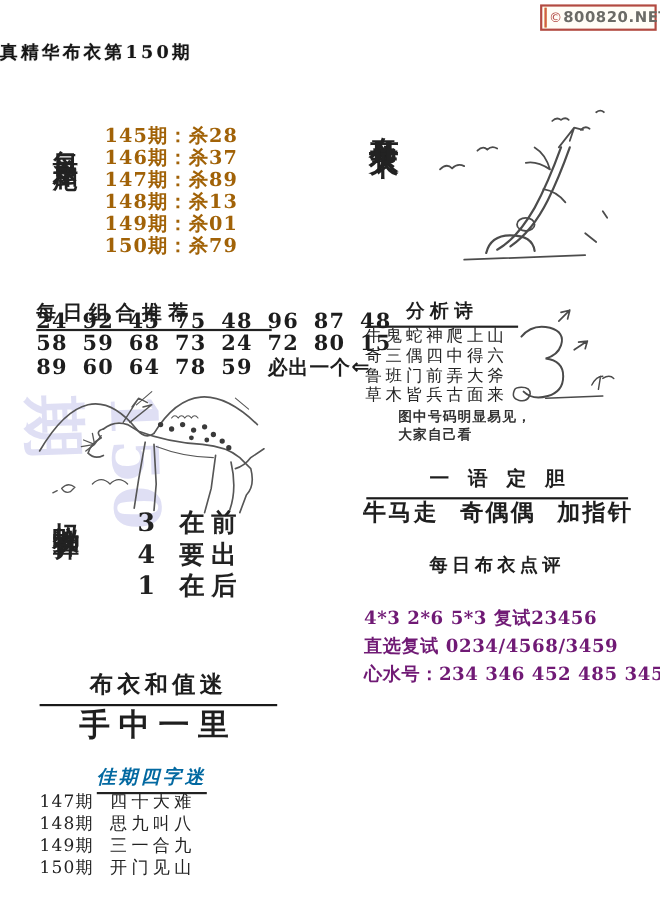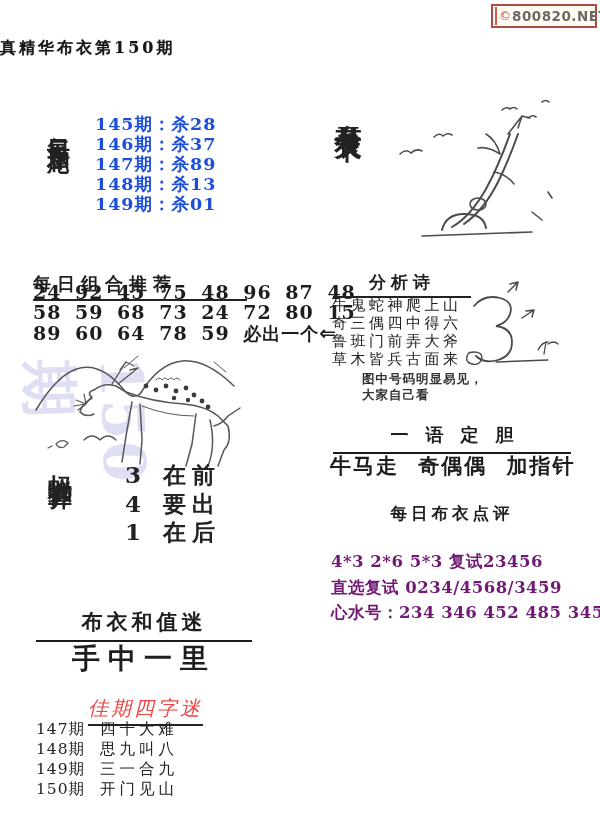--- a/index.html
+++ b/index.html
@@ -24,21 +24,21 @@
     left:0;top:38px;width:600px;text-align:left;
     font-size:16px;font-weight:bold;letter-spacing:3px;color:#161616;
     text-shadow:0 0 1px rgba(0,0,0,.35);
   }
   
   .vert{
     writing-mode:vertical-rl;text-orientation:upright;
     font-weight:bold;color:#222;
   }
   .kills-label{left:44px;top:118px;height:132px;font-size:23px;letter-spacing:4px;}
-  .kills-list{left:95px;top:114px;font-size:17.5px;font-weight:bold;line-height:20px;letter-spacing:1px;color:#1d4ed8;}
+  .kills-list{left:95px;top:114px;font-size:17.5px;font-weight:bold;line-height:20px;letter-spacing:1px;color:#a16207;}
   .tianxia-label{left:330px;top:103px;height:150px;font-size:27px;letter-spacing:5px;}
   .sketch-tree{left:382px;top:92px;}
   
   .combo-head{
     left:33px;top:272px;width:214px;text-align:left;
     font-size:18px;font-weight:bold;letter-spacing:6px;
     border-bottom:2px solid #222;padding-bottom:3px;
   }
   .combo-row{left:33px;top:0;width:232px;font-size:19px;font-weight:bold;letter-spacing:1px;word-spacing:6px;color:#1d1d1d;white-space:nowrap;}
   .combo-note{font-size:18px;letter-spacing:1px;word-spacing:0;}
@@ -57,22 +57,22 @@
   .ant-text{letter-spacing:6px;}
   
   .hezhi-head{
     left:36px;top:608px;width:216px;text-align:center;
     font-size:21px;font-weight:bold;letter-spacing:4px;
     border-bottom:2.5px solid #1a1a1a;padding-bottom:4px;
   }
   .hezhi-ans{left:36px;top:640px;width:216px;text-align:center;font-size:28px;font-weight:bold;letter-spacing:8px;}
   
   .riddle-head{
-    left:88px;top:695px;font-size:20px;font-weight:normal;font-style:italic;
-    letter-spacing:3px;border-bottom:2px solid #222;padding-bottom:2px;color:#ef4444;
+    left:88px;top:695px;font-size:17px;font-weight:bold;font-style:italic;
+    letter-spacing:3px;border-bottom:2px solid #222;padding-bottom:2px;color:#0369a1;
   }
   .riddle-row{left:36px;font-size:15.5px;font-weight:normal;letter-spacing:1px;color:#222;}
   .riddle-period{display:inline-block;width:58px;}
   .riddle-text{letter-spacing:4px;}
   
   .poem-head{
     left:333px;top:271px;width:138px;text-align:center;
     font-size:17px;font-weight:bold;letter-spacing:5px;
     border-bottom:2px solid #222;padding-bottom:2px;
   }
@@ -102,20 +102,21 @@
 
 <div class="abs title">真精华布衣第150期</div>
 
 <div class="abs vert kills-label">每日杀和尾</div>
 <div class="abs kills-list">
   <div>145期：杀28</div>
   <div>146期：杀37</div>
   <div>147期：杀89</div>
   <div>148期：杀13</div>
   <div>149期：杀01</div>
+  <div>150期：杀79</div>
 </div>
 
 <div class="abs vert tianxia-label">布衣天下Ⅱ</div>
 <div class="abs sketch-tree">
   <svg width="185" height="148" viewBox="0 0 185 148" fill="none" stroke="#4c4c4c" stroke-width="1.6" stroke-linecap="round">
 
     <path d="M18 62 q6 -6 11 -1 q5 -5 11 -2"></path>
     <path d="M52 45 q5 -5 9 -1 q4 -4 9 -1"></path>
     <path d="M120 18 q4 -4 8 -1 q4 -3 7 0"></path>
     <path d="M146 26 q4 -4 8 -1"></path>

